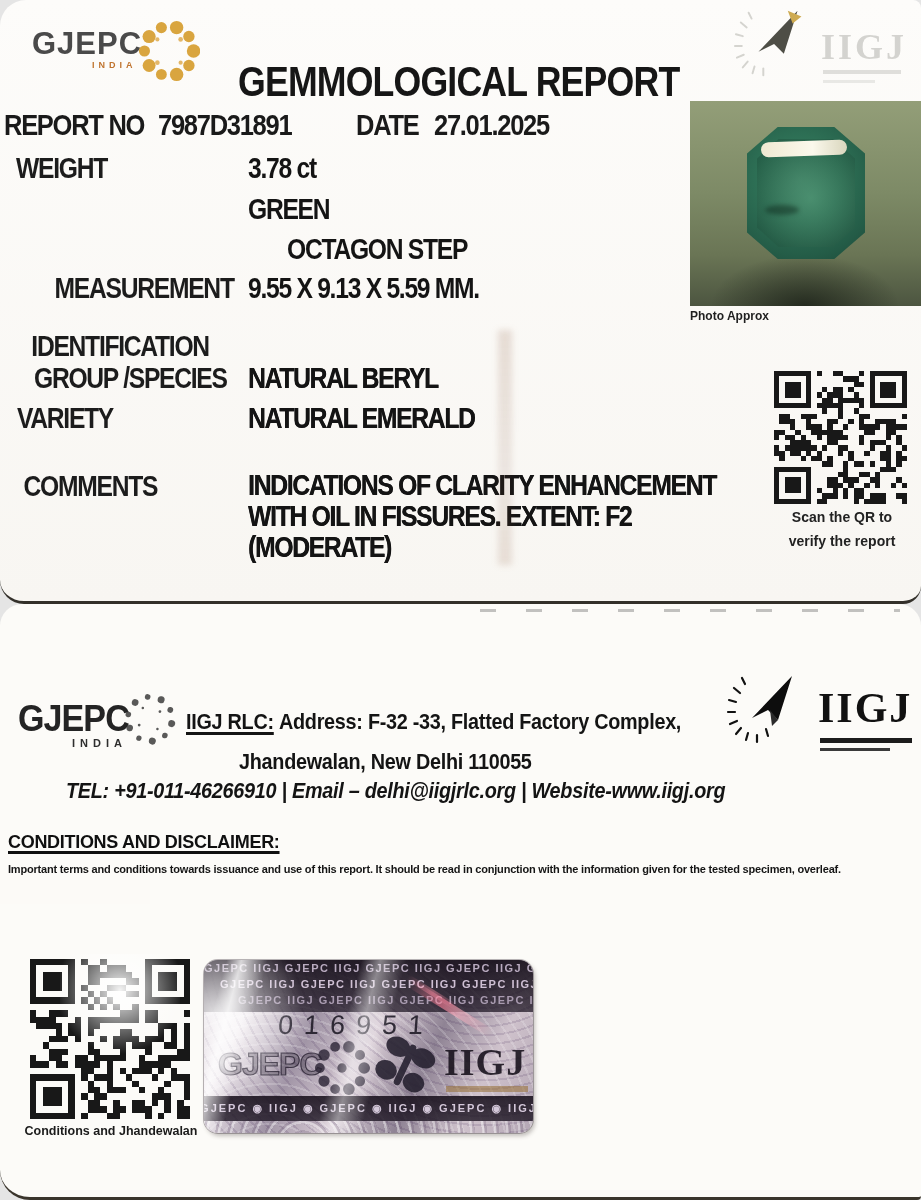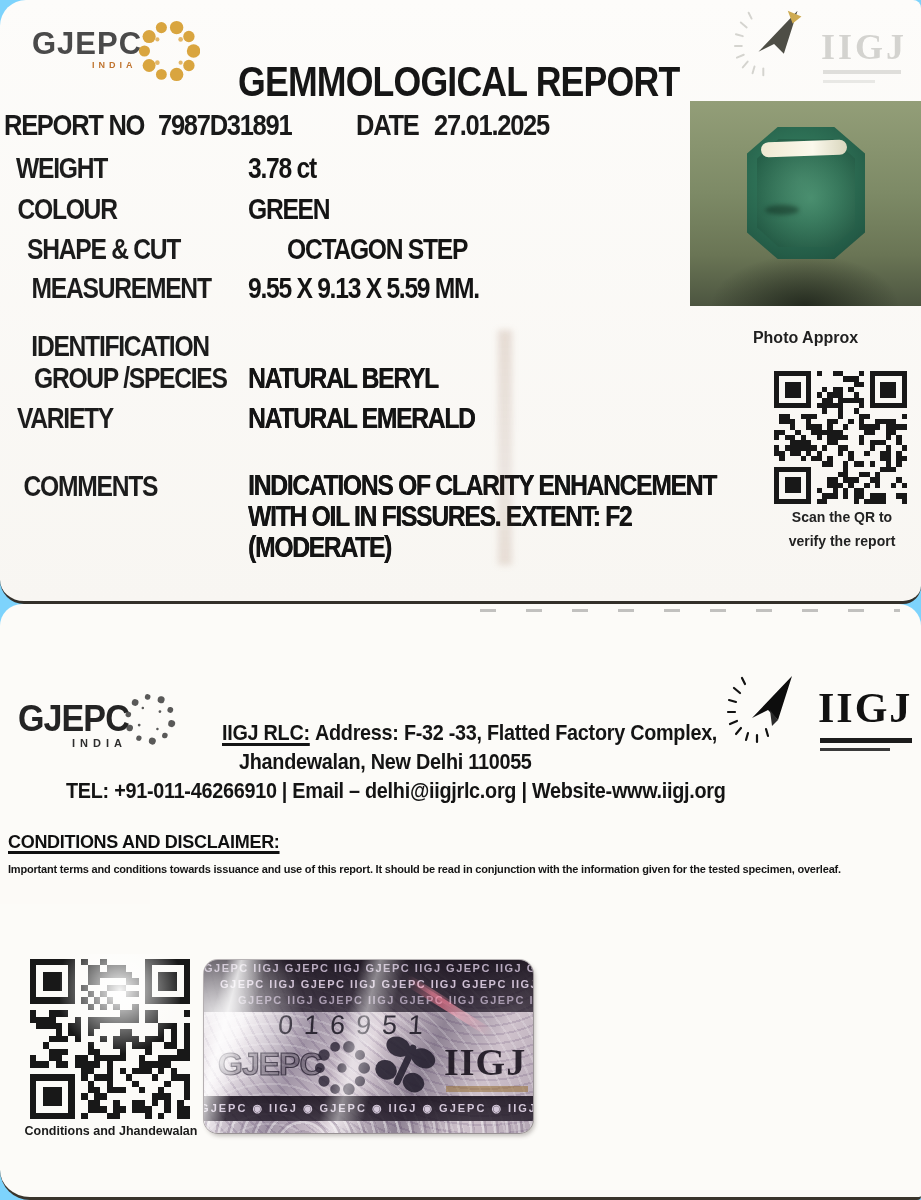--- a/index.html
+++ b/index.html
@@ -1,17 +1,17 @@
 <!DOCTYPE html>
 <html><head>
 <meta charset="utf-8">
 <style>
   html,body{margin:0;padding:0;background:#cdc3b2;}
   #stage{position:relative;width:921px;height:1200px;overflow:hidden;
-         font-family:"Liberation Sans",sans-serif;color:#1a1a1a;background:#7dd3fc;}
+         font-family:"Liberation Sans",sans-serif;color:#1a1a1a;background:#e5e5e5;}
   .card{position:absolute;left:0;width:921px;background:linear-gradient(180deg,#fdfcfa,#f8f6f2);overflow:hidden;}
   #card1{top:0;height:601px;border-bottom:3px solid #33302a;border-radius:26px 8px 18px 24px;}
   #card2{top:604px;height:593px;background:#fcfbf8;border-bottom:3px solid #3a352c;border-radius:22px 22px 4px 30px;}
 
   .cond{display:inline-block;letter-spacing:-1.5px;transform:scaleX(.85);}
   .o-left{transform-origin:0 50%;}
   .o-right{transform-origin:100% 50%;}
 
   
   .gjepc1{position:absolute;left:32px;top:26px;}
@@ -36,22 +36,22 @@
        background:radial-gradient(circle at 45% 40%,#3f8266 0%,#2e7156 40%,#245c47 75%,#1d4a3a 100%);}
   .gem .facet{position:absolute;left:10px;top:12px;right:10px;bottom:12px;
        clip-path:polygon(22% 0,78% 0,100% 18%,100% 82%,78% 100%,22% 100%,0 82%,0 18%);
        background:radial-gradient(circle at 55% 55%,rgba(90,160,125,.55),rgba(25,70,52,.35) 80%);}
   .gem .glint{position:absolute;left:14px;top:14px;width:86px;height:15px;border-radius:8px;
        background:linear-gradient(90deg,#efe9d2,#fbf8ec 60%,#d9d6bd);transform:rotate(-2deg);}
   .gem .inc{position:absolute;left:18px;top:78px;width:34px;height:10px;border-radius:50%;
        background:rgba(10,35,25,.45);filter:blur(2px);}
   .photo .shadow{position:absolute;left:20px;bottom:0;width:190px;height:52px;
        background:radial-gradient(ellipse at 50% 100%,rgba(10,15,10,.6),rgba(10,15,10,0) 70%);}
-  .photo-cap{position:absolute;left:690px;top:309px;width:231px;text-align:center;
-       font-size:16px;font-weight:700;color:#1f1f1f;margin-top:20px;}
+  .photo-cap{position:absolute;left:690px;top:309px;width:231px;text-align:left;
+       font-size:12px;font-weight:700;color:#1f1f1f;}
 
   .qr{position:absolute;}
   #qr1{left:774px;top:371px;width:133px;height:133px;}
   .qr1cap{position:absolute;left:752px;top:505px;width:180px;text-align:center;
        font-size:14px;font-weight:600;line-height:24px;color:#222;}
 
   
   .wm{position:absolute;left:733px;top:4px;width:185px;height:100px;}
   .wm .wtxt{position:absolute;left:88px;top:22px;font-family:"Liberation Serif",serif;font-weight:700;
        font-size:36px;letter-spacing:3px;color:#8a8a84;opacity:.35;}
@@ -182,27 +182,25 @@
           <span class="cond o-left">DATE</span>
         </span>
       <span style="left:434px;">
           <span class="cond o-left">27.01.2025</span>
         </span>
     </div>
 
     <div class="lbl" style="top:152px;"><span class="cond o-right">WEIGHT</span></div>
     <div class="val" style="top:152px;"><span class="cond o-left">3.78 ct</span></div>
 
-    <div class="lbl" style="top:193px;"><span class="cond o-right">COLOUR</span></div>
     <div class="val" style="top:193px;text-align:center;"><span class="cond o-left">GREEN</span></div>
 
-    <div class="lbl" style="top:233px;"><span class="cond o-right">SHAPE &amp; CUT</span></div>
     <div class="val" style="top:233px;margin-left:39px;"><span class="cond o-left">OCTAGON STEP</span></div>
 
-    <div class="lbl" style="top:272px;"><span class="cond o-right">MEASUREMENT</span></div>
+    <div class="lbl" style="top:272px;margin-left:23px;"><span class="cond o-right">MEASUREMENT</span></div>
     <div class="val" style="top:272px;"><span class="cond o-left">9.55 X 9.13 X 5.59 MM.</span></div>
 
     <div class="lbl" style="top:362px;"><span class="cond o-right">GROUP /SPECIES</span></div>
 
     <div class="lbl" style="top:330px;"><span class="cond o-right">IDENTIFICATION</span></div>
     <div class="val heavy" style="top:362px;"><span class="cond o-left">NATURAL BERYL</span></div>
 
     <div class="lbl" style="top:402px;"><span class="cond o-right">VARIETY</span></div>
     <div class="val heavy" style="top:402px;"><span class="cond o-left">NATURAL EMERALD</span></div>
 
@@ -546,27 +544,27 @@
           <circle cx="18.1" cy="5.9" r="2.4"></circle>
           <circle cx="29.9" cy="5.9" r="3"></circle>
         <circle cx="39.4" cy="12.8" r="2.5"></circle>
         <circle cx="31" cy="16" r="1.2"></circle>
           <circle cx="16" cy="31" r="1.2"></circle>
           <circle cx="32" cy="31" r="1.1"></circle>
           <circle cx="16" cy="16" r="1.1"></circle>
       </g>
     </svg>
 
-    <div class="addr" style="left:186px;top:116px;margin-left:36px;">
+    <div class="addr" style="left:186px;top:105px;">
       <span class="cond2"><span class="u">IIGJ RLC:</span>&nbsp;<span>Address: F-32 -33, Flatted Factory Complex,</span></span>
     </div>
     <div class="addr" style="left:239px;top:145px;">
       <span class="cond2">Jhandewalan, New Delhi 110055</span>
     </div>
-    <div class="addr" style="left:66px;top:174px;">
+    <div class="addr" style="left:66px;top:174px;font-style:italic;">
       <span class="cond2">TEL: +91-011-46266910 | Email – delhi@iigjrlc.org | Website-www.iigj.org</span>
     </div>
 
     <div class="iigj2">
       <svg width="90" height="80" viewBox="0 0 90 80">
         <g stroke="#111" stroke-width="2.2" stroke-linecap="round">
           <line x1="8" y1="18" x2="14" y2="23"></line>
             <line x1="3" y1="30" x2="10" y2="32"></line>
           <line x1="2" y1="42" x2="9" y2="42"></line>
             <line x1="4" y1="54" x2="11" y2="51"></line>

